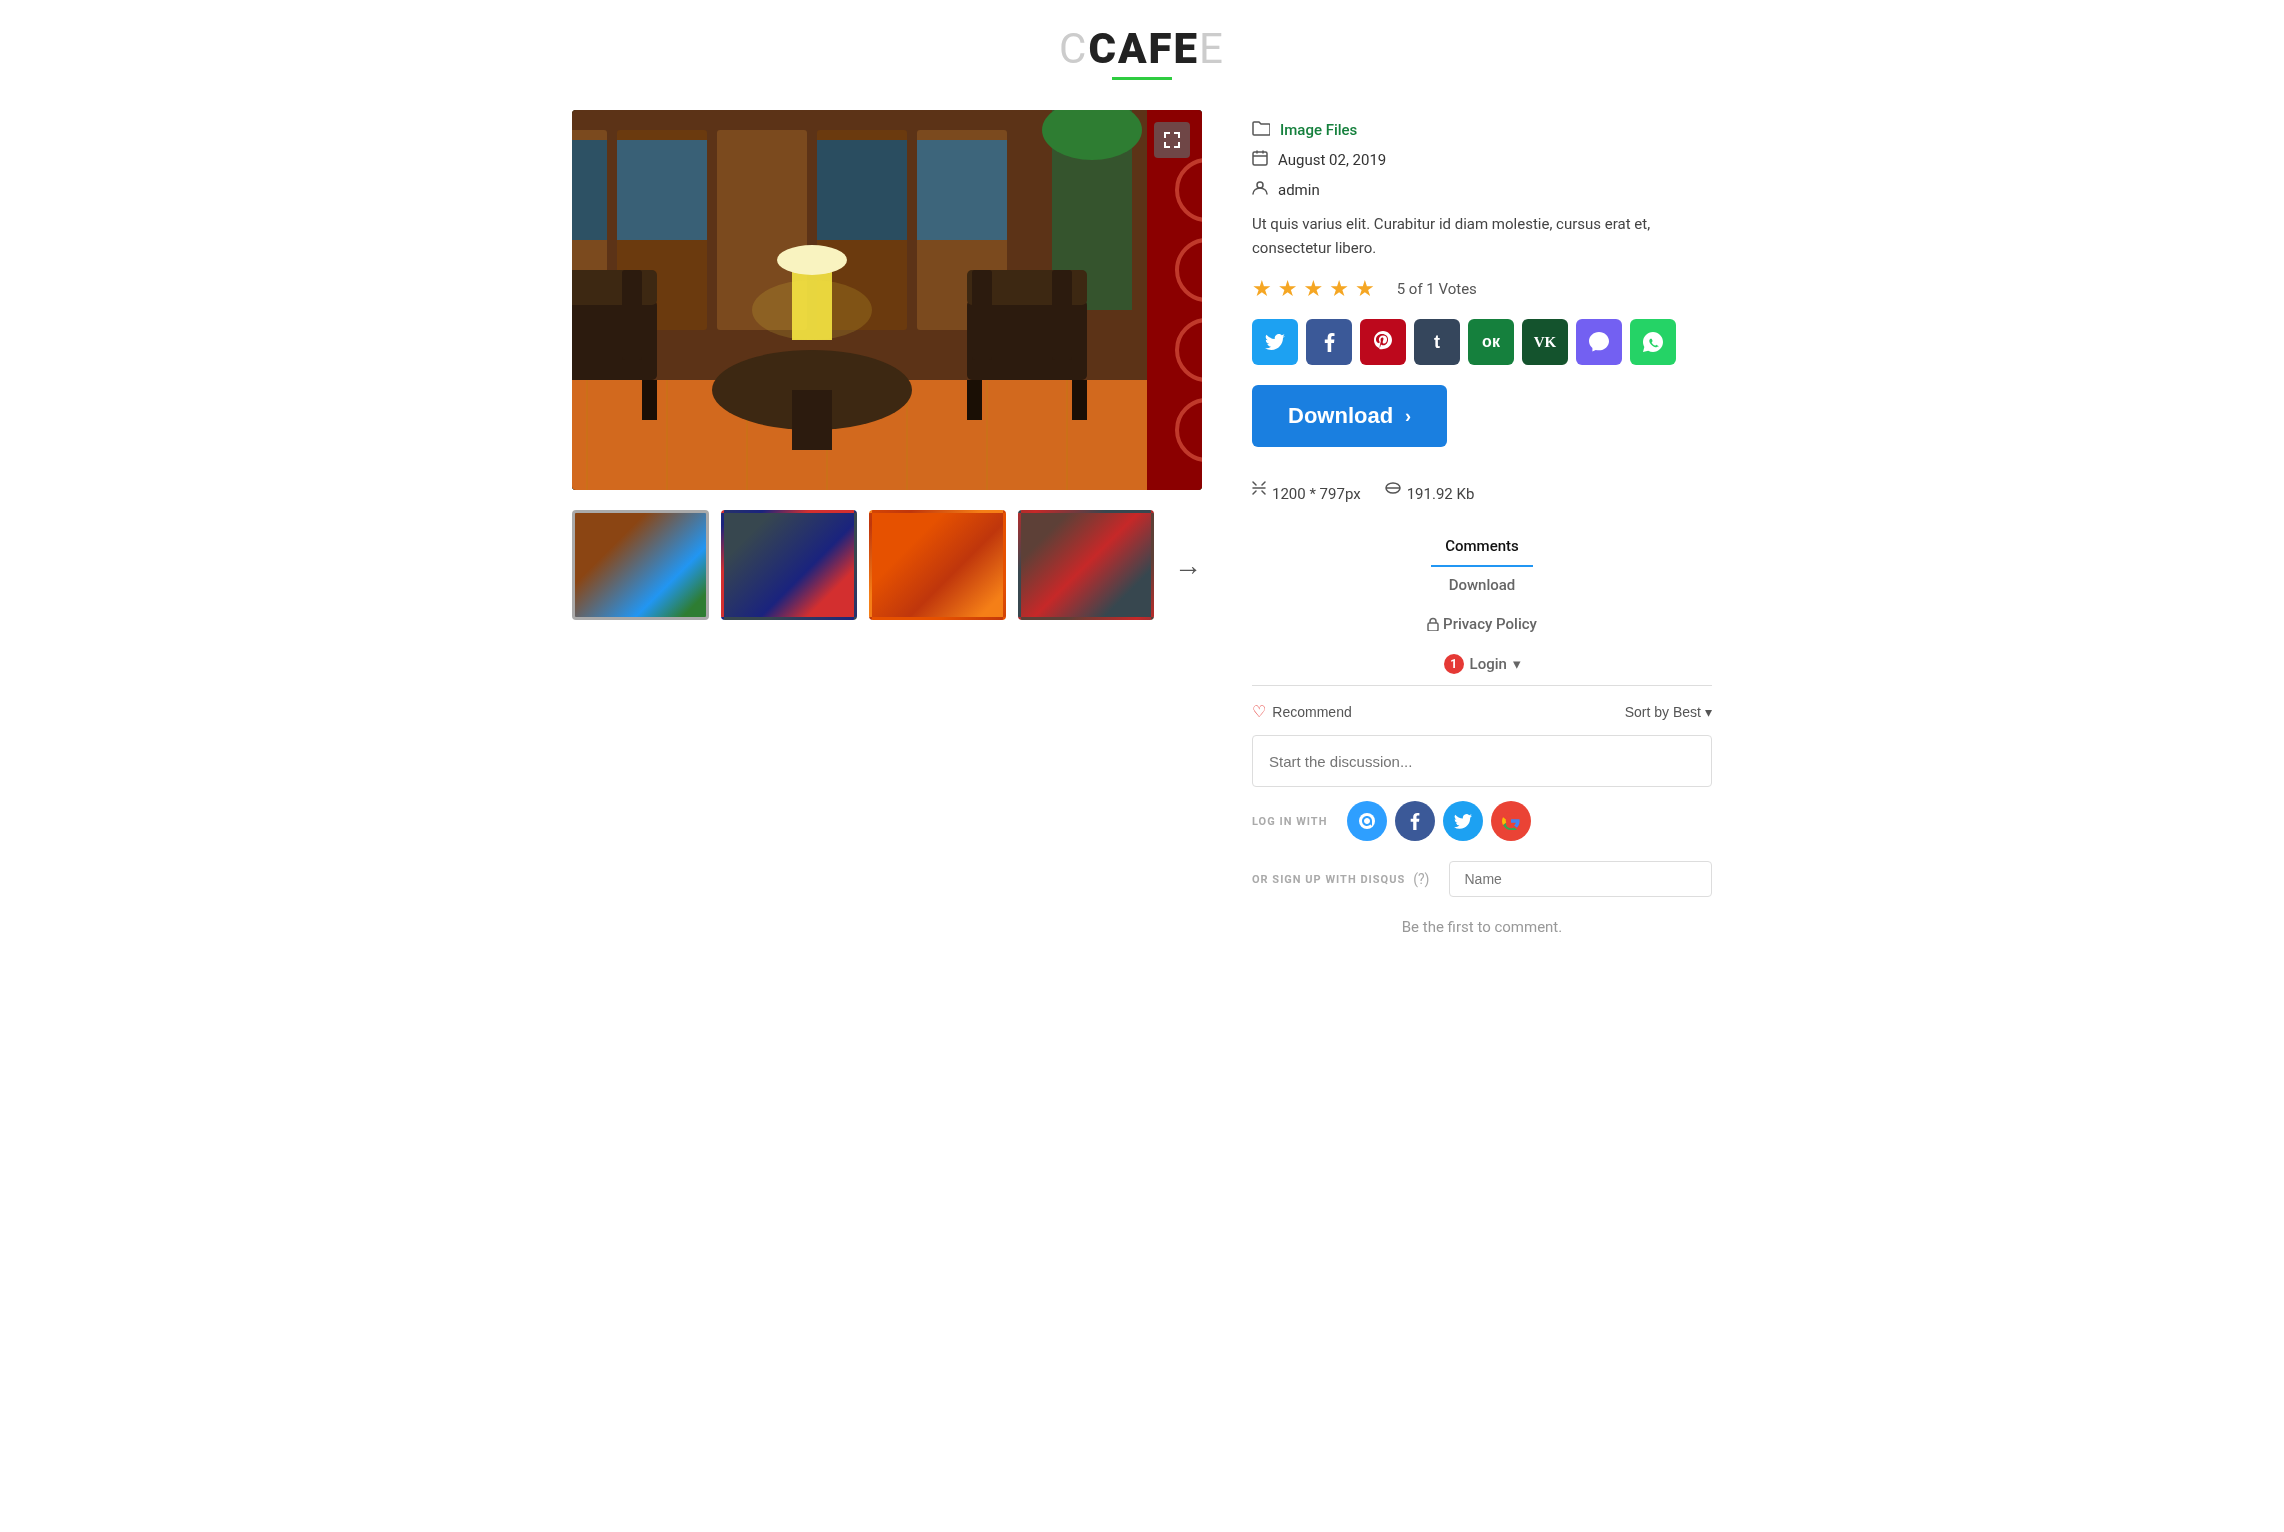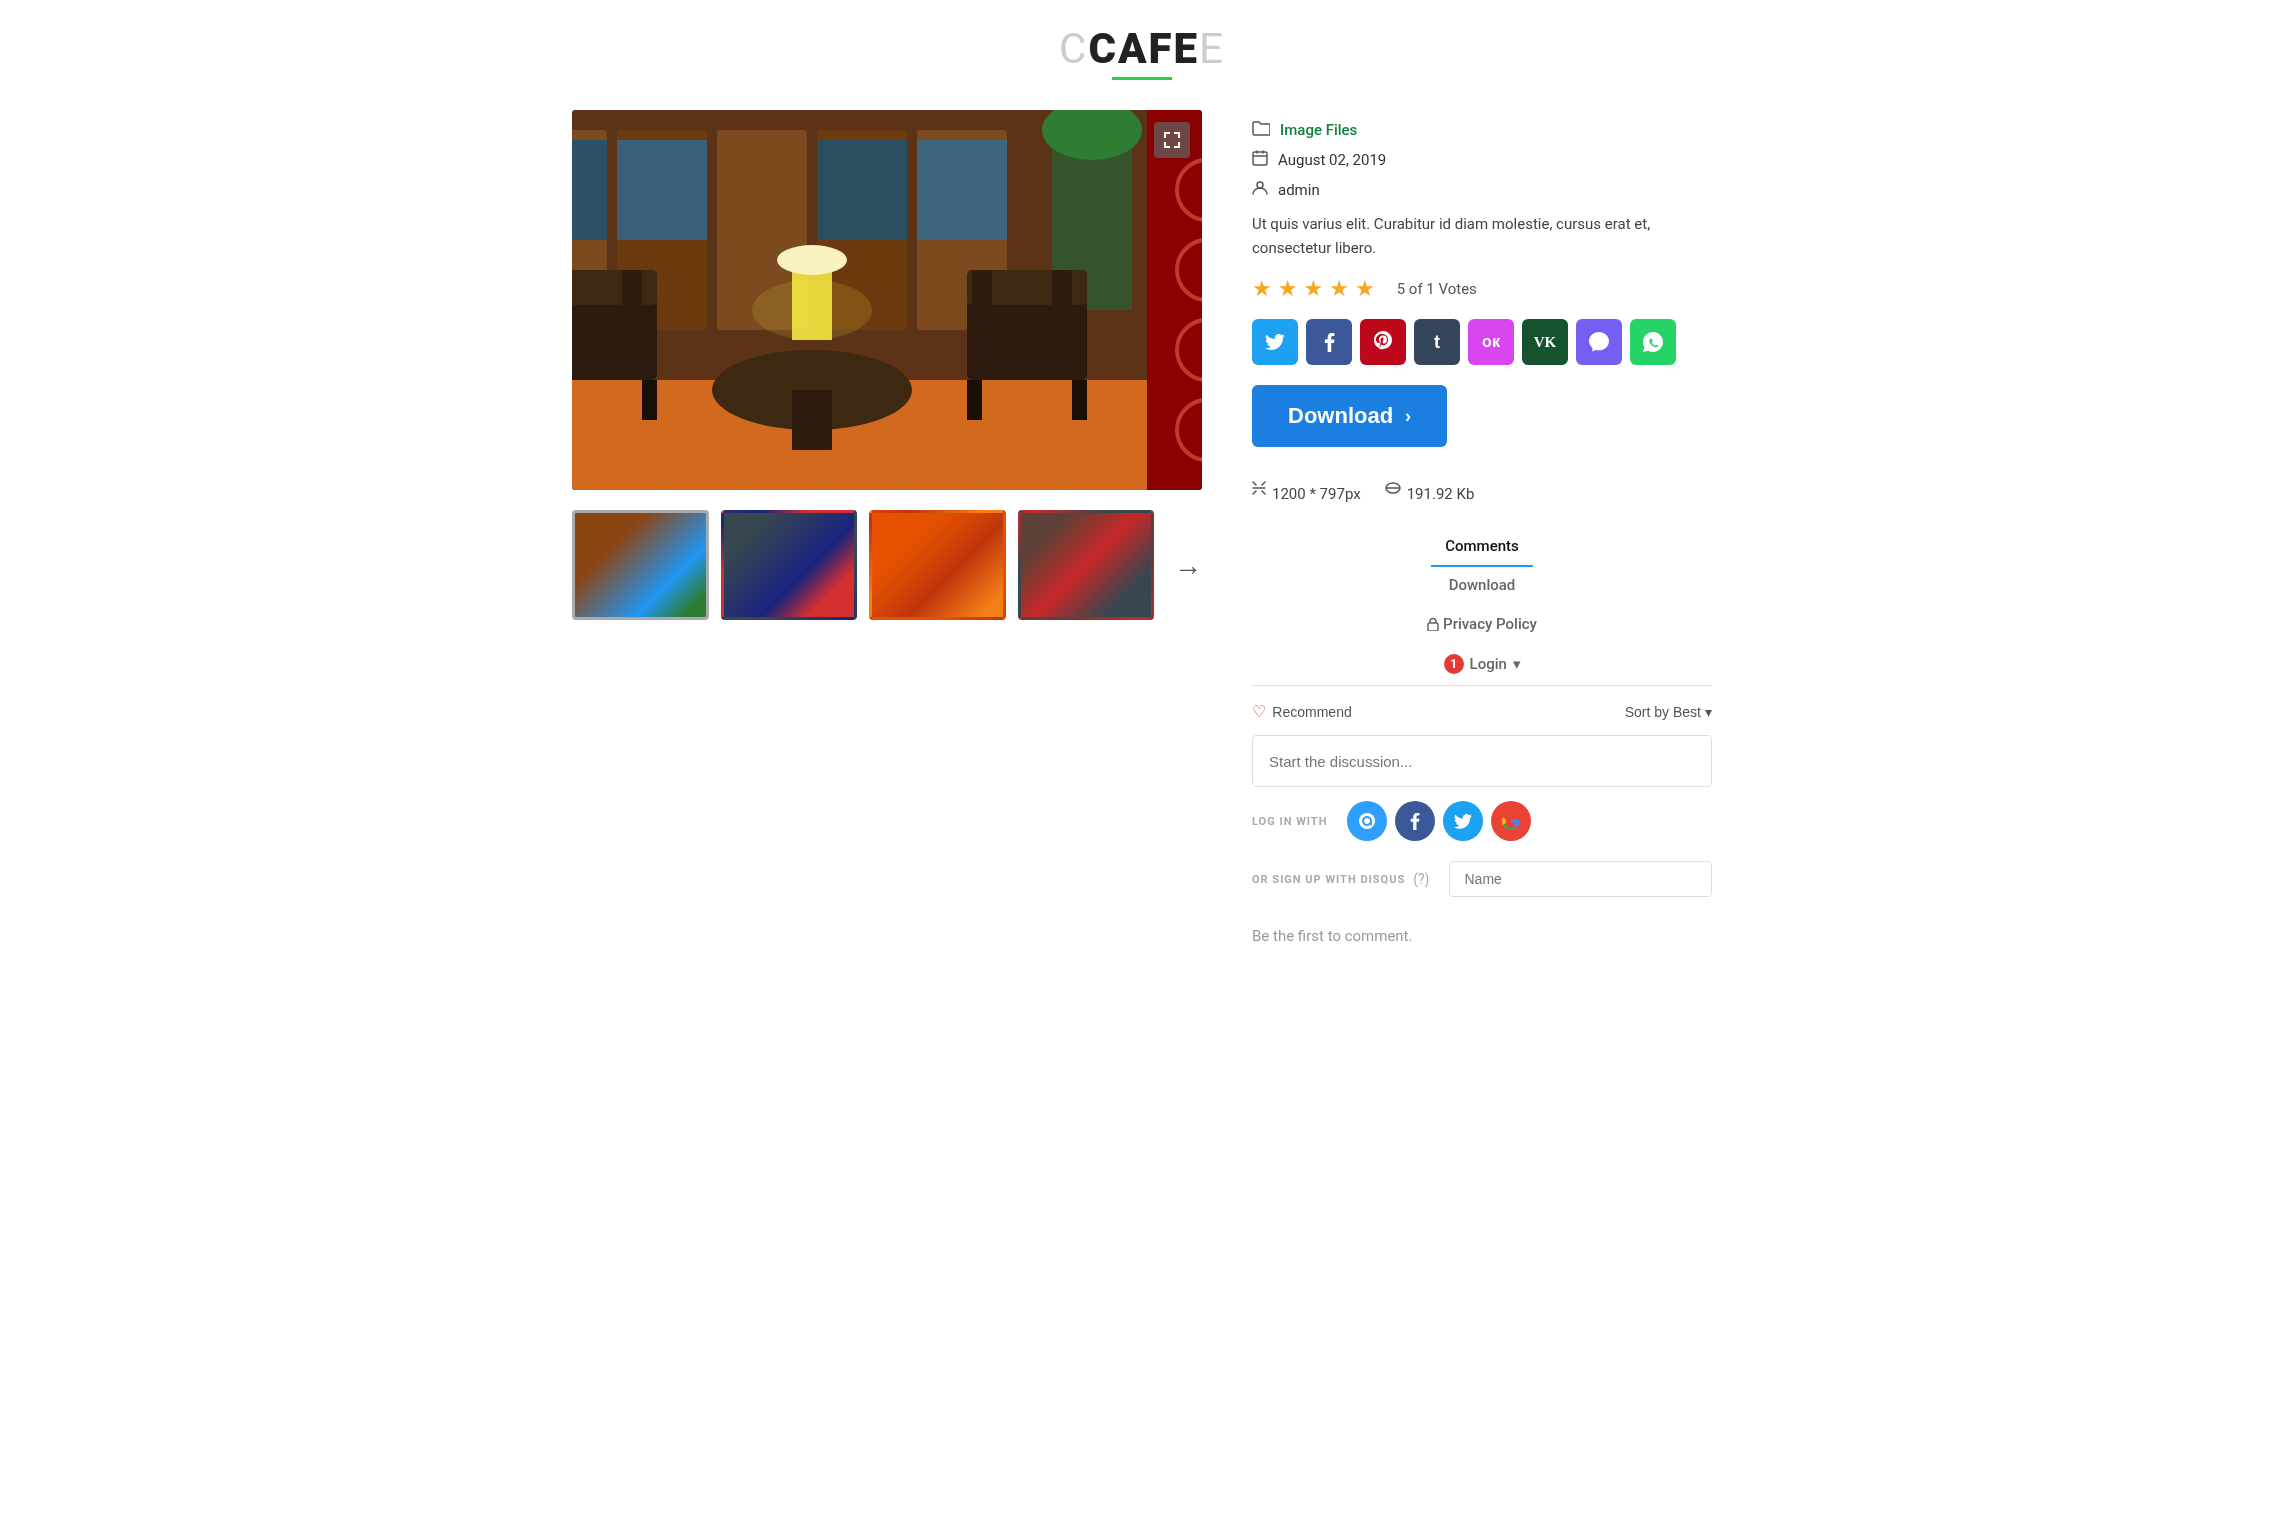--- a/index.html
+++ b/index.html
@@ -43,21 +43,21 @@
     .star { color: #f5a623; font-size: 22px; }
     .votes-label { font-size: 15px; color: #555; margin-left: 16px; }
 
     
     .social-row { display: flex; gap: 8px; margin-bottom: 20px; flex-wrap: wrap; }
     .social-btn { width: 46px; height: 46px; border-radius: 6px; display: flex; align-items: center; justify-content: center; cursor: pointer; border: none; color: #fff; font-size: 18px; font-weight: bold; }
     .social-twitter { background: #1da1f2; }
     .social-facebook { background: #3b5998; }
     .social-pinterest { background: #bd081c; }
     .social-tumblr { background: #35465c; }
-    .social-ok { background: #d946ef; }
+    .social-ok { background: #15803d; }
     .social-vk { background: #14532d; font-family: Liberation Serif, serif; }
     .social-viber { background: #7360f2; }
     .social-whatsapp { background: #25d366; }
 
     
     .download-btn { background: #1a7fe0; color: #fff; border: none; border-radius: 6px; padding: 18px 36px; font-size: 22px; font-weight: 700; cursor: pointer; display: flex; align-items: center; gap: 12px; margin-bottom: 12px; }
     .download-arrow { font-size: 18px; }
 
     
     .file-info { display: flex; gap: 24px; font-size: 15px; color: #444; margin-bottom: 24px; }
@@ -89,21 +89,21 @@
     .dsq-facebook { background: #3b5998; }
     .dsq-twitter { background: #1da1f2; }
     .dsq-google { background: #ea4335; }
 
     .or-signup { display: flex; align-items: center; gap: 8px; }
     .or-signup-text { font-size: 11px; font-weight: 700; color: #aaa; letter-spacing: 1px; }
     .signup-help { color: #aaa; font-size: 14px; cursor: pointer; }
     .name-input { border: 1px solid #ddd; border-radius: 4px; padding: 9px 14px; font-size: 14px; color: #999; outline: none; flex: 1; min-width: 140px; }
 
     
-    .first-comment { text-align: left; font-size: 15px; color: #999; margin-top: 30px; }
+    .first-comment { text-align: center; font-size: 15px; color: #999; margin-top: 21px; }
 
     
     .placeholder-img { width: 100%; height: 380px; background: linear-gradient(135deg, #8B4513 0%, #654321 20%, #1a6b3c 40%, #2980b9 60%, #8B0000 80%, #D2691E 100%); display: flex; align-items: center; justify-content: center; }
     .thumb-placeholder { width: 155px; height: 110px; border-radius: 4px; cursor: pointer; object-fit: cover; }
 
     
     .thumb-1 { background: linear-gradient(135deg, #8B4513 30%, #2196f3 70%, #2e7d32 90%); }
     .thumb-2 { background: linear-gradient(135deg, #37474f 20%, #1a237e 60%, #d32f2f 80%); }
     .thumb-3 { background: linear-gradient(135deg, #e65100 30%, #bf360c 60%, #f57f17 90%); }
     .thumb-4 { background: linear-gradient(135deg, #5d4037 20%, #c62828 50%, #37474f 80%); }

